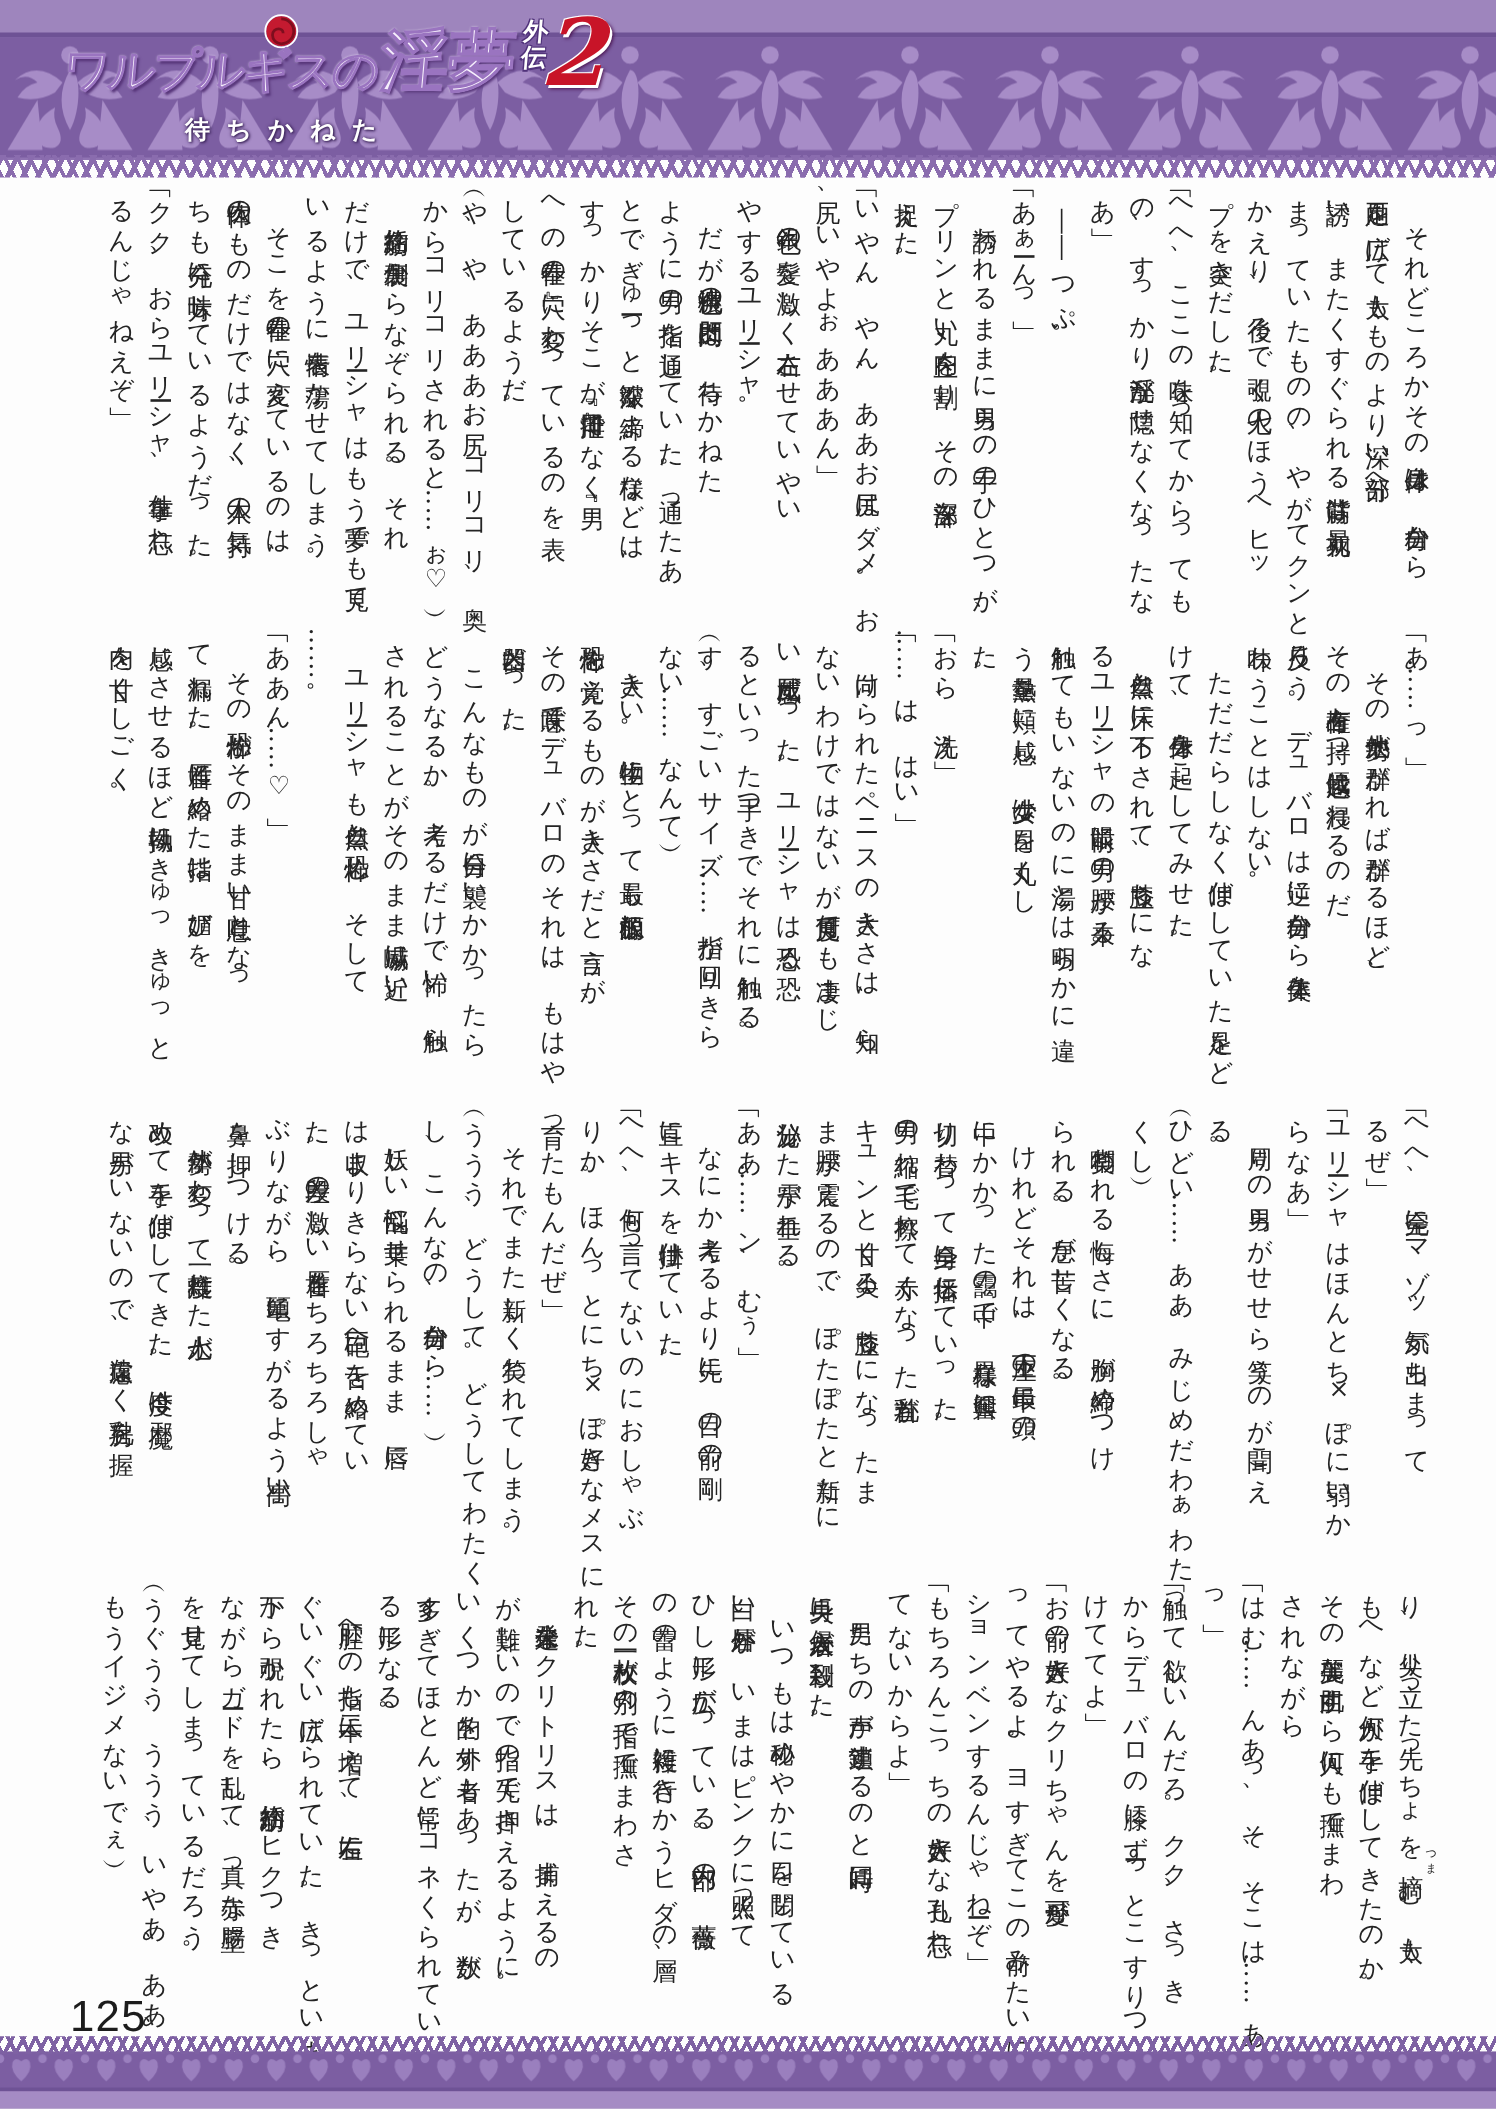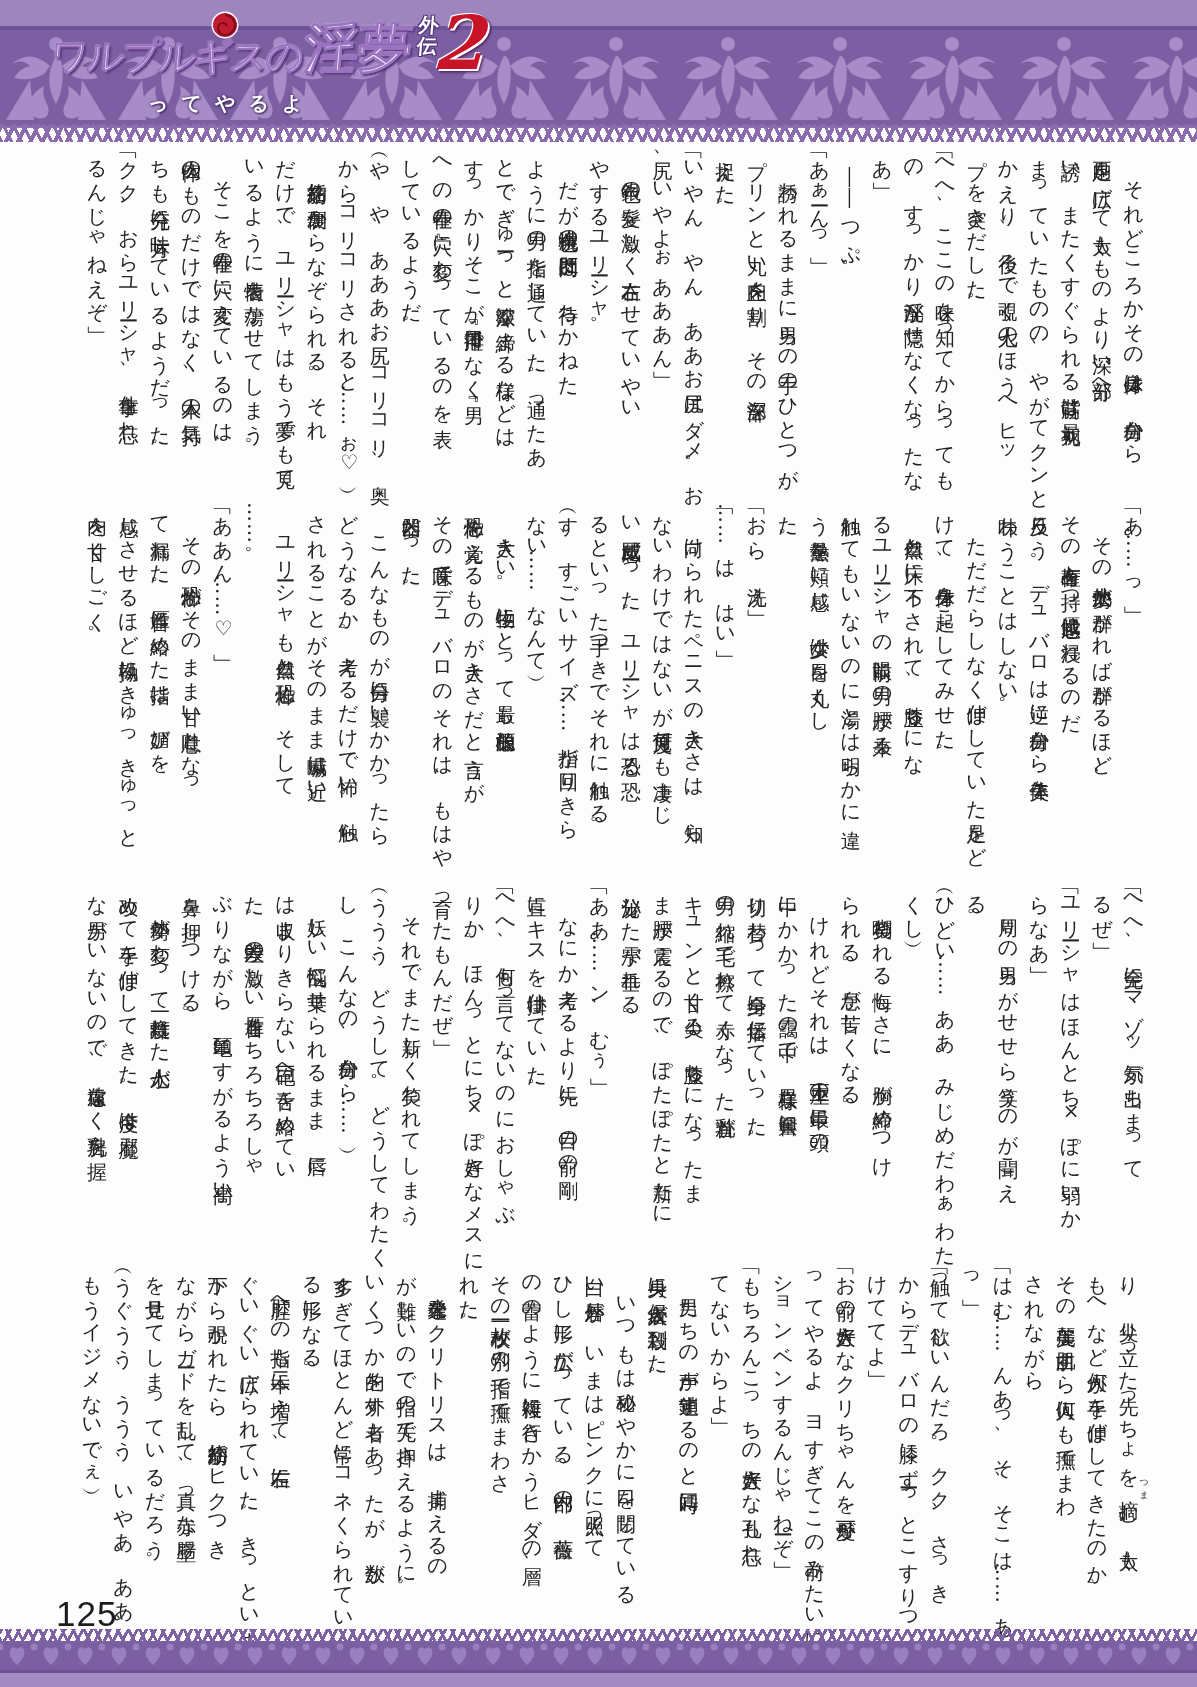--- a/index.html
+++ b/index.html
@@ -111,21 +111,21 @@
   </span>
   <div class="logo-row">
     <span class="logo-main1">ワルプルギスの</span>
     <span class="logo-main2">淫夢</span>
     <span class="logo-side">
       <span>外</span>
       <span>伝</span>
     </span>
     <span class="logo-num">2</span>
   </div>
-  <div class="logo-sub">ってやるよ</div>
+  <div class="logo-sub">待ちかねた</div>
 </div>
 
 <div id="band1" class="band">
     <div class="col">　それどころかその身体は、自分から</div>
     <div class="col">両足を広げて太もものより深い部分へ</div>
     <div class="col">誘い。またくすぐられる背筋は最初丸</div>
     <div class="col">まっていたものの、やがてクンと反り</div>
     <div class="col">かえり、後ろで覗く七人のほうへヒッ</div>
     <div class="col">プを突きだした。</div>
     <div class="col">「へへ、ここの味を知ってからっても</div>

